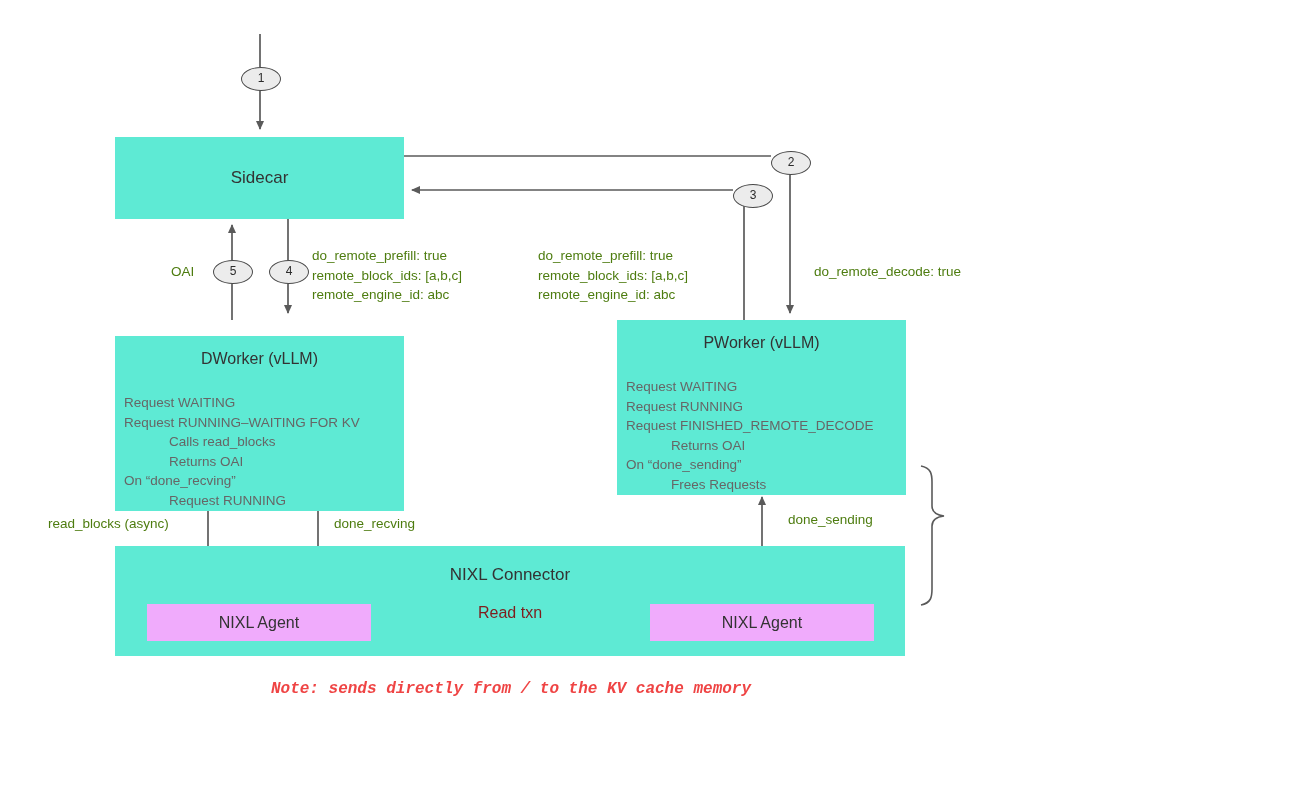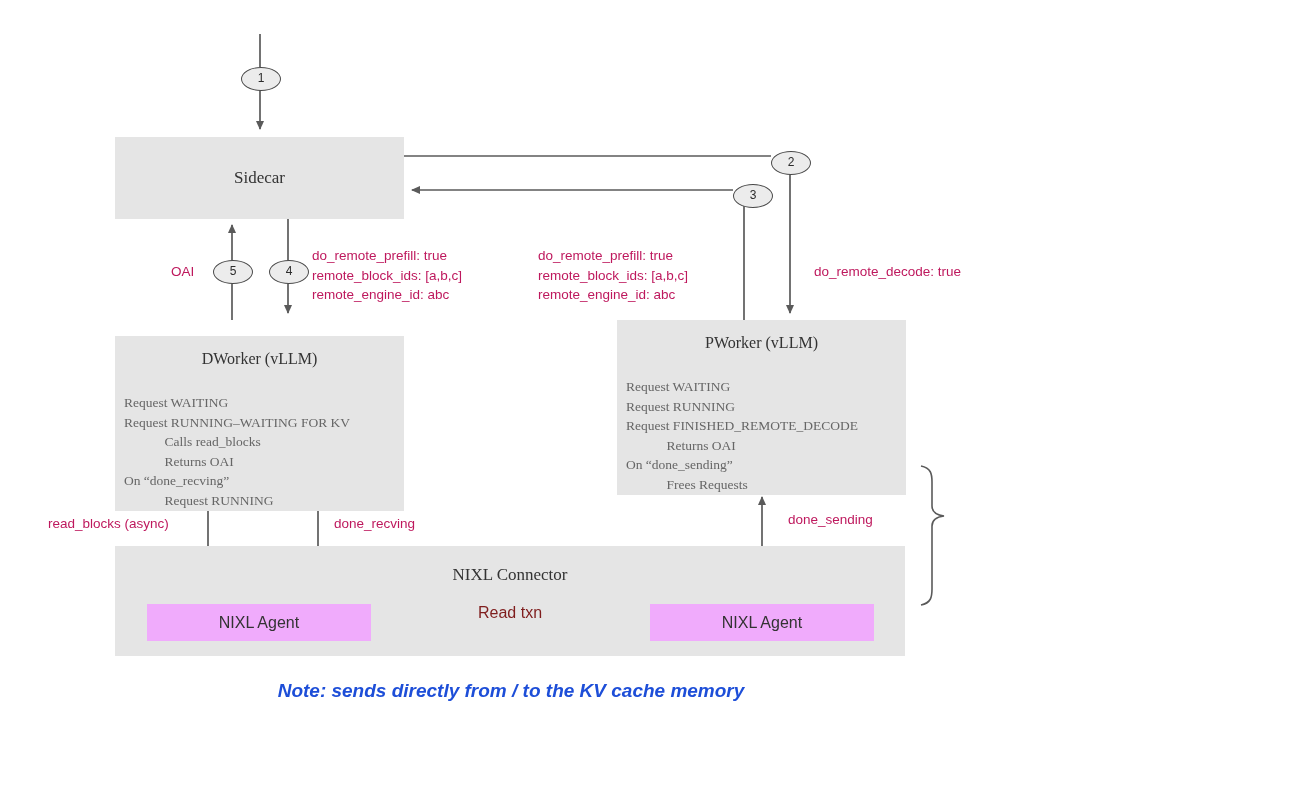--- a/index.html
+++ b/index.html
@@ -1,21 +1,21 @@
 <!DOCTYPE html>
 <html><head>
 <meta charset="utf-8">
 <style>
   html,body{margin:0;padding:0;background:#ffffff;}
   body{width:1296px;height:798px;position:relative;overflow:hidden;
        font-family:"Liberation Sans",sans-serif;color:#4d4d4d;}
   .stage{position:absolute;left:0;top:0;width:1296px;height:798px;}
   svg.wires{position:absolute;left:0;top:0;width:1296px;height:798px;pointer-events:none;}
 
-  .box{position:absolute;background:#e5e5e5;box-sizing:border-box;font-family:Liberation Serif, serif;}
+  .box{position:absolute;background:#5eead4;box-sizing:border-box;}
   .box-title{position:absolute;left:0;right:0;text-align:center;color:#333333;}
 
   #sidecar{left:115px;top:137px;width:289px;height:82px;}
   #sidecar .box-title{top:31px;font-size:17px;}
 
   #dworker{left:115px;top:320px;width:289px;height:175px;margin-top:16px;}
   #pworker{left:617px;top:320px;width:289px;height:175px;}
   .worker .box-title{top:14px;font-size:16px;}
   .worker .lines{position:absolute;left:9px;top:57px;right:6px;
                  font-size:13.5px;line-height:19.6px;color:#666666;white-space:pre;}
@@ -25,25 +25,25 @@
 
   .agent{position:absolute;top:604px;width:224px;height:37px;background:#f0abfc;
          text-align:center;color:#333333;font-size:16px;line-height:37px;}
   #agent-left{left:147px;}
   #agent-right{left:650px;}
 
   .bubble{position:absolute;width:38px;height:22px;border-radius:50%;
           background:#ececec;border:1.4px solid #4a4a4a;
           text-align:center;line-height:20px;font-size:12px;color:#2b2b2b;}
 
-  .lbl{position:absolute;font-size:13.5px;line-height:19.6px;color:#be185d;white-space:pre;}
+  .lbl{position:absolute;font-size:13.5px;line-height:19.6px;color:#4d7c0f;white-space:pre;}
   .lbl-sm{position:absolute;font-size:16px;color:#7f1d1d;}
 
   #note{position:absolute;left:0;top:680px;width:1022px;text-align:center;
-        font-size:19px;font-weight:bold;font-style:italic;color:#1d4ed8;}
+        font-size:16px;font-weight:bold;font-style:italic;color:#ef4444;font-family:Liberation Mono, monospace;}
 
   #anno{position:absolute;left:958px;top:500px;width:330px;
         font-size:13.5px;line-height:19.6px;color:#5a5a5a;}
   #anno .hdr{text-decoration:underline;display:inline-block;}
   .sq{border-bottom:2px solid #d9534f;
       border-image:repeating-linear-gradient(135deg,#d9534f 0 2px,transparent 2px 4px) 2;}
   #anno .body{margin-top:14px;white-space:pre-line;}
 </style>
 </head>
 <body>

